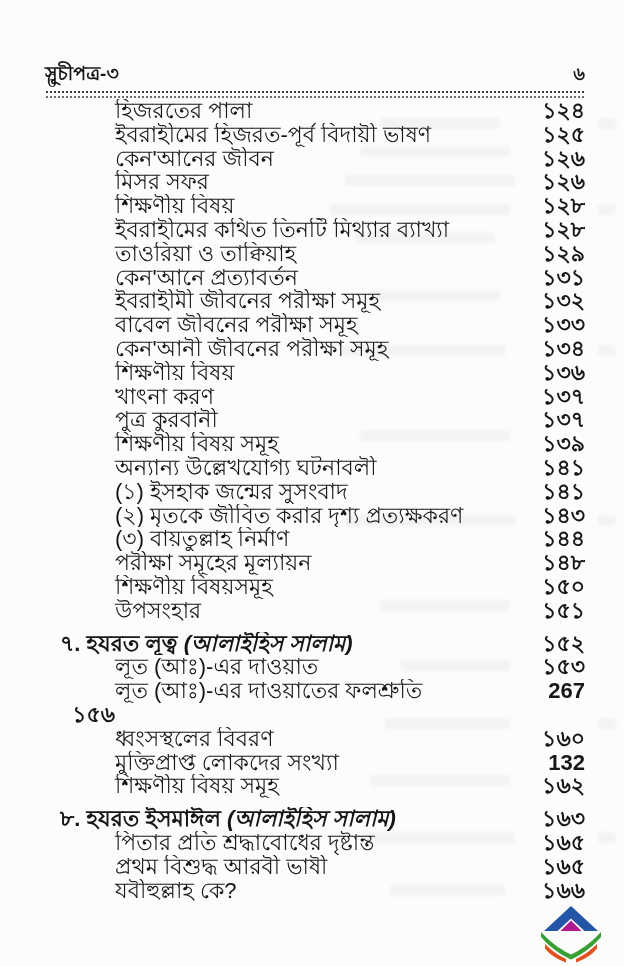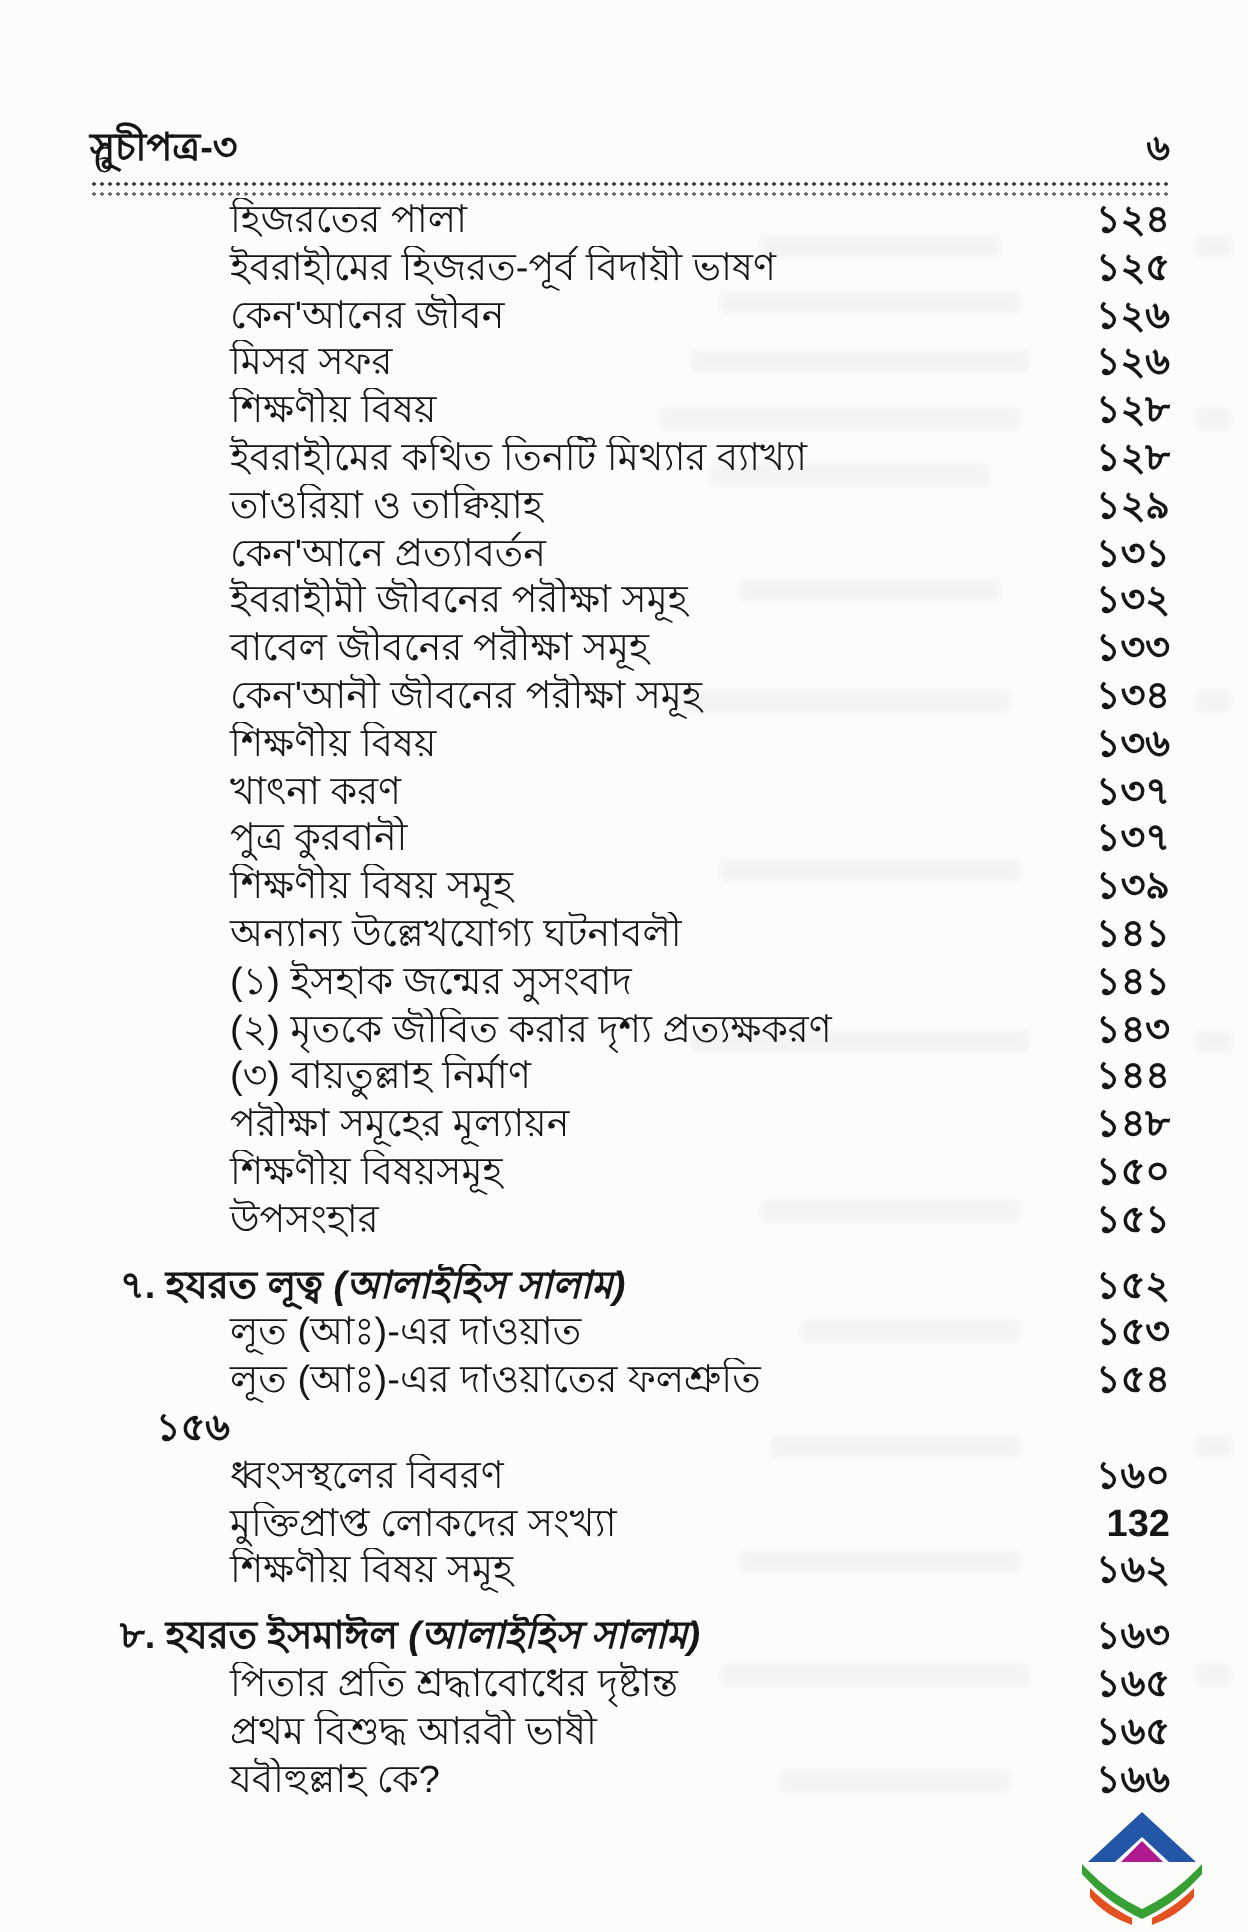--- a/index.html
+++ b/index.html
@@ -68,21 +68,21 @@
     top: 99px;
     left: 45px;
     right: 39px;
     display: flex;
     flex-direction: column;
   }
   .toc-row {
     display: flex;
     align-items: center;
     height: 23.8px;
-    font-size: 19px;
+    font-size: 22px;
     line-height: 23.8px;
     white-space: nowrap;
   }
   .toc-row .label-wrap {
     flex: 1 1 auto;
     padding-left: 70px;
     overflow: hidden;
   }
   .toc-row .page-num {
     flex: 0 0 auto;
@@ -267,21 +267,21 @@
       <div class="toc-row section">
       <span class="label-wrap"><span>৭. হযরত লূত্ব</span><span class="suffix"> (আলাইহিস সালাম)</span></span>
       <span class="page-num">১৫২</span>
     </div>
       <div class="toc-row">
       <span class="label-wrap"><span>লূত (আঃ)-এর দাওয়াত</span><span class="suffix"></span></span>
       <span class="page-num">১৫৩</span>
     </div>
       <div class="toc-row">
       <span class="label-wrap"><span>লূত (আঃ)-এর দাওয়াতের ফলশ্রুতি</span><span class="suffix"></span></span>
-      <span class="page-num">১৫৪</span>
+      <span class="page-num">267</span>
     </div>
       <div class="toc-row">
       <span class="page-num">১৫৬</span>
     </div>
       <div class="toc-row">
       <span class="label-wrap"><span>ধ্বংসস্থলের বিবরণ</span><span class="suffix"></span></span>
       <span class="page-num">১৬০</span>
     </div>
       <div class="toc-row">
       <span class="label-wrap"><span>মুক্তিপ্রাপ্ত লোকদের সংখ্যা</span><span class="suffix"></span></span>

